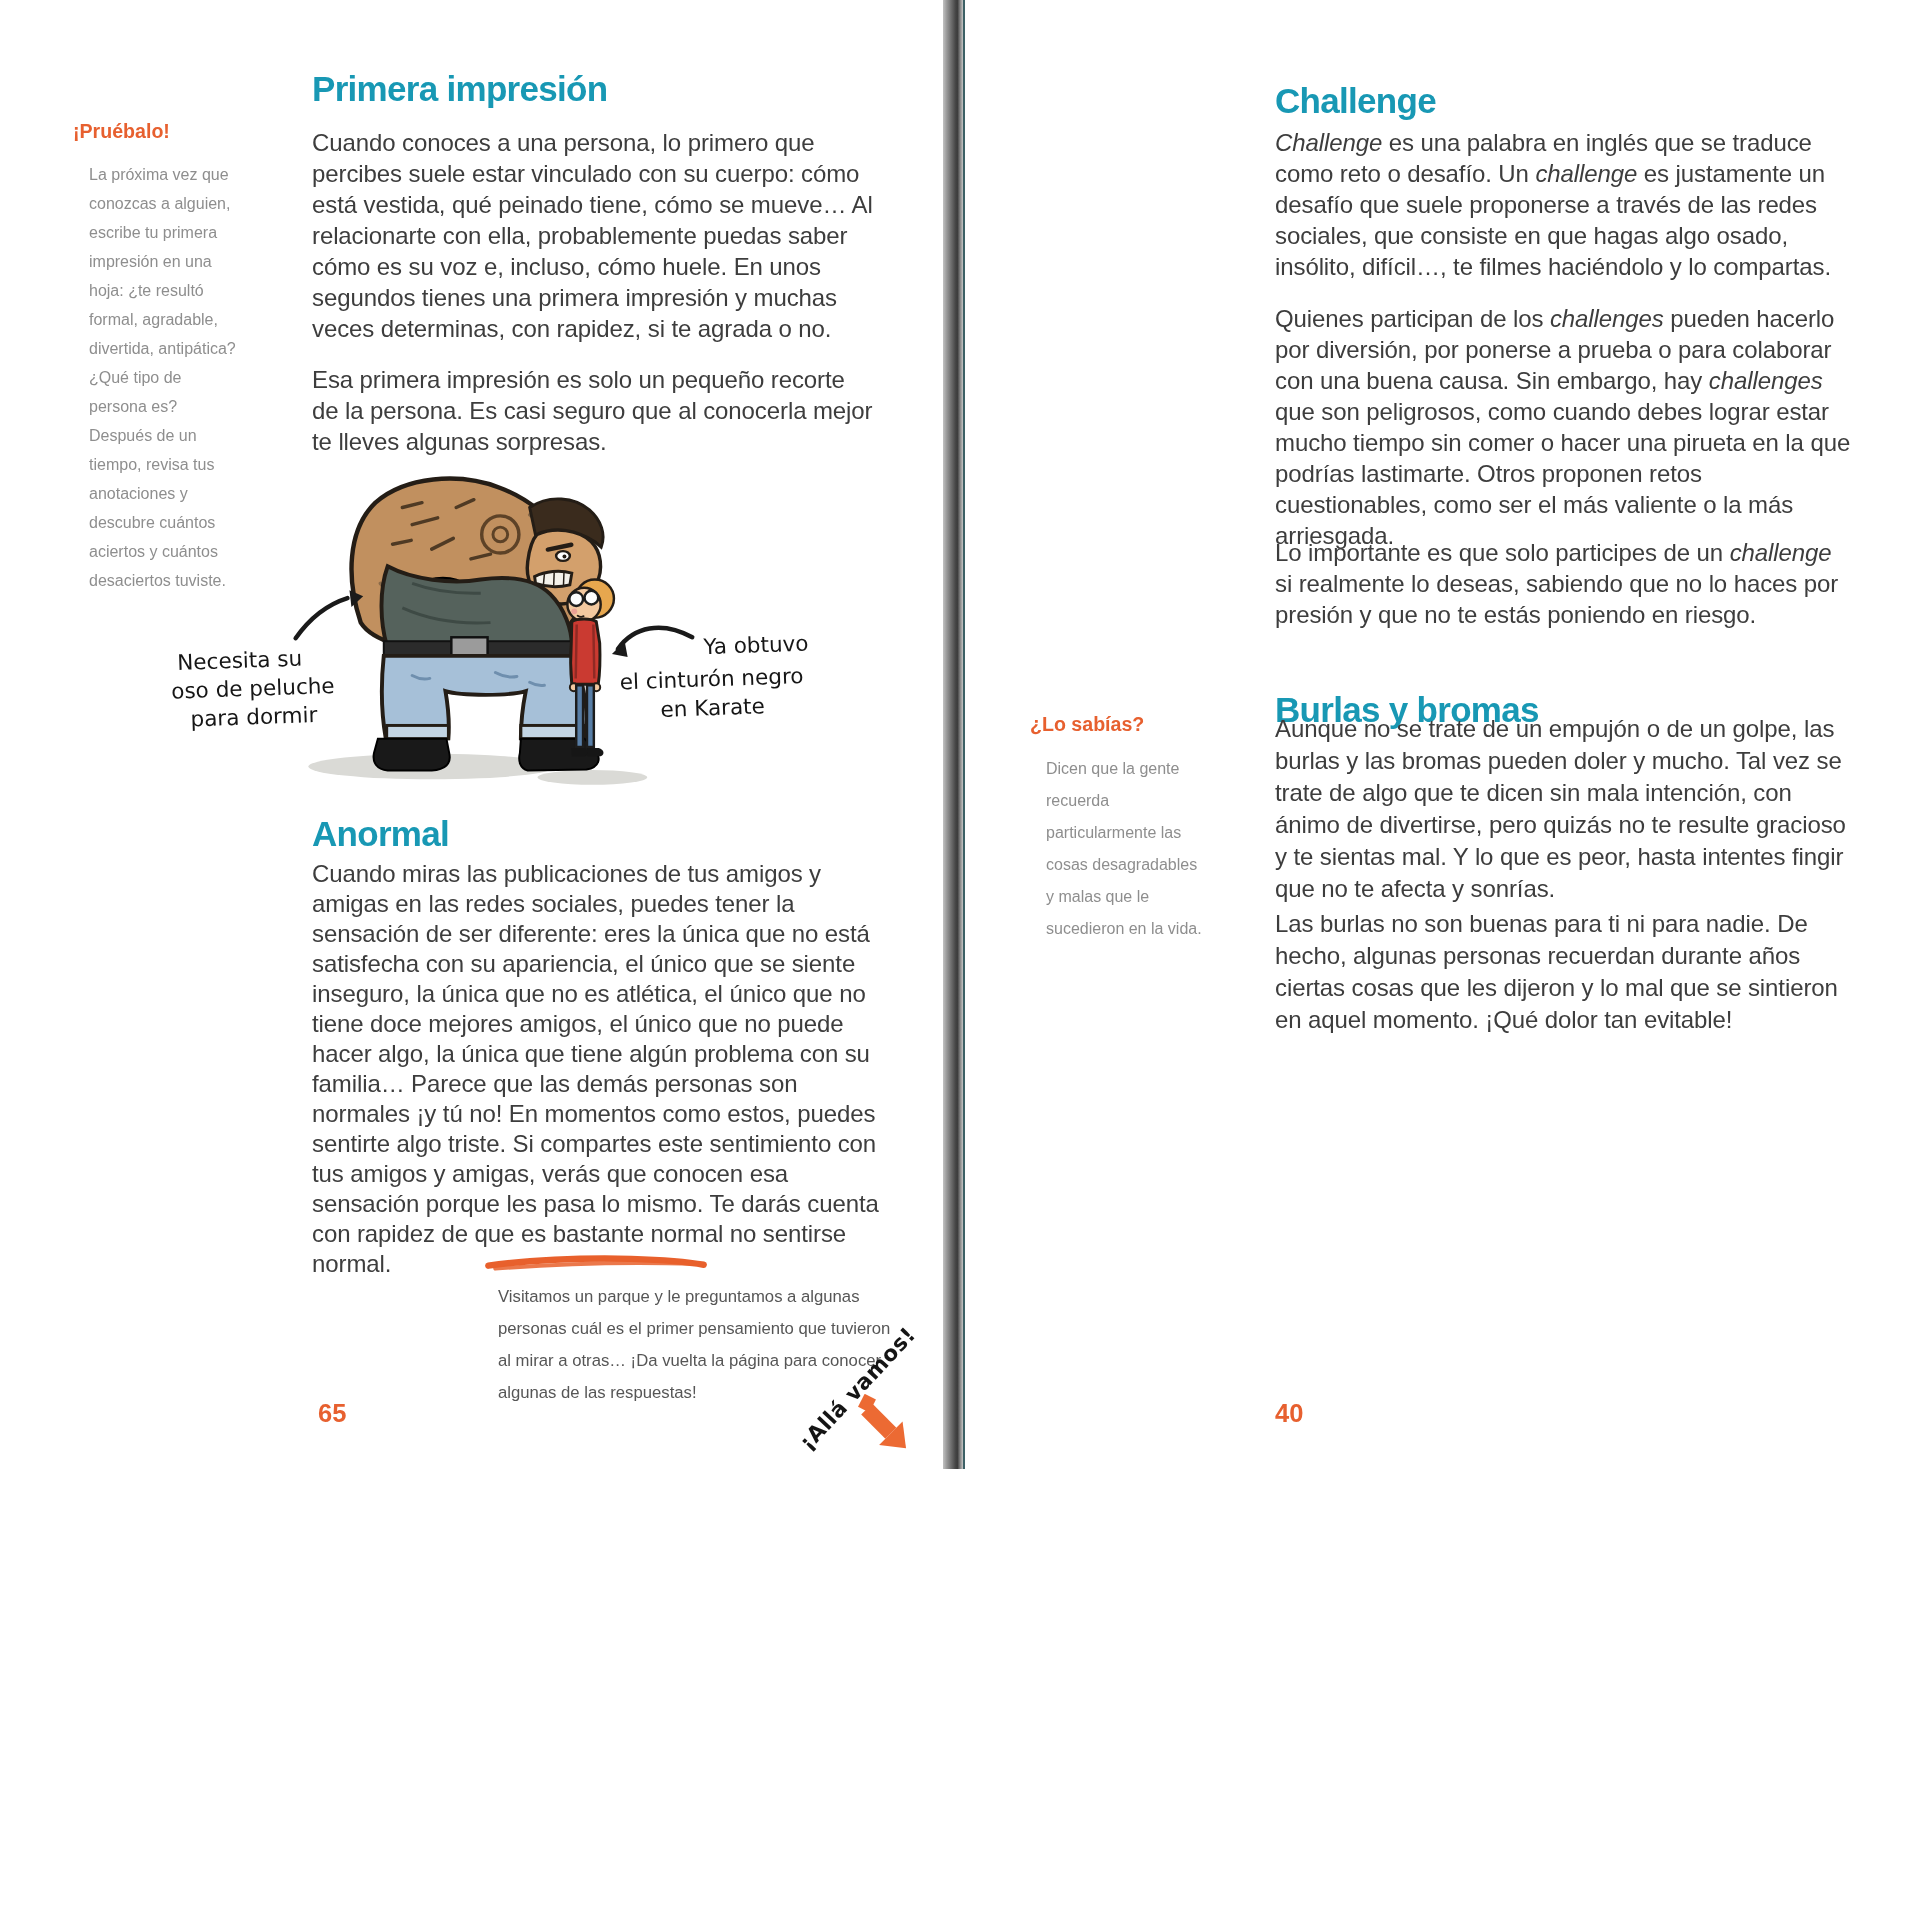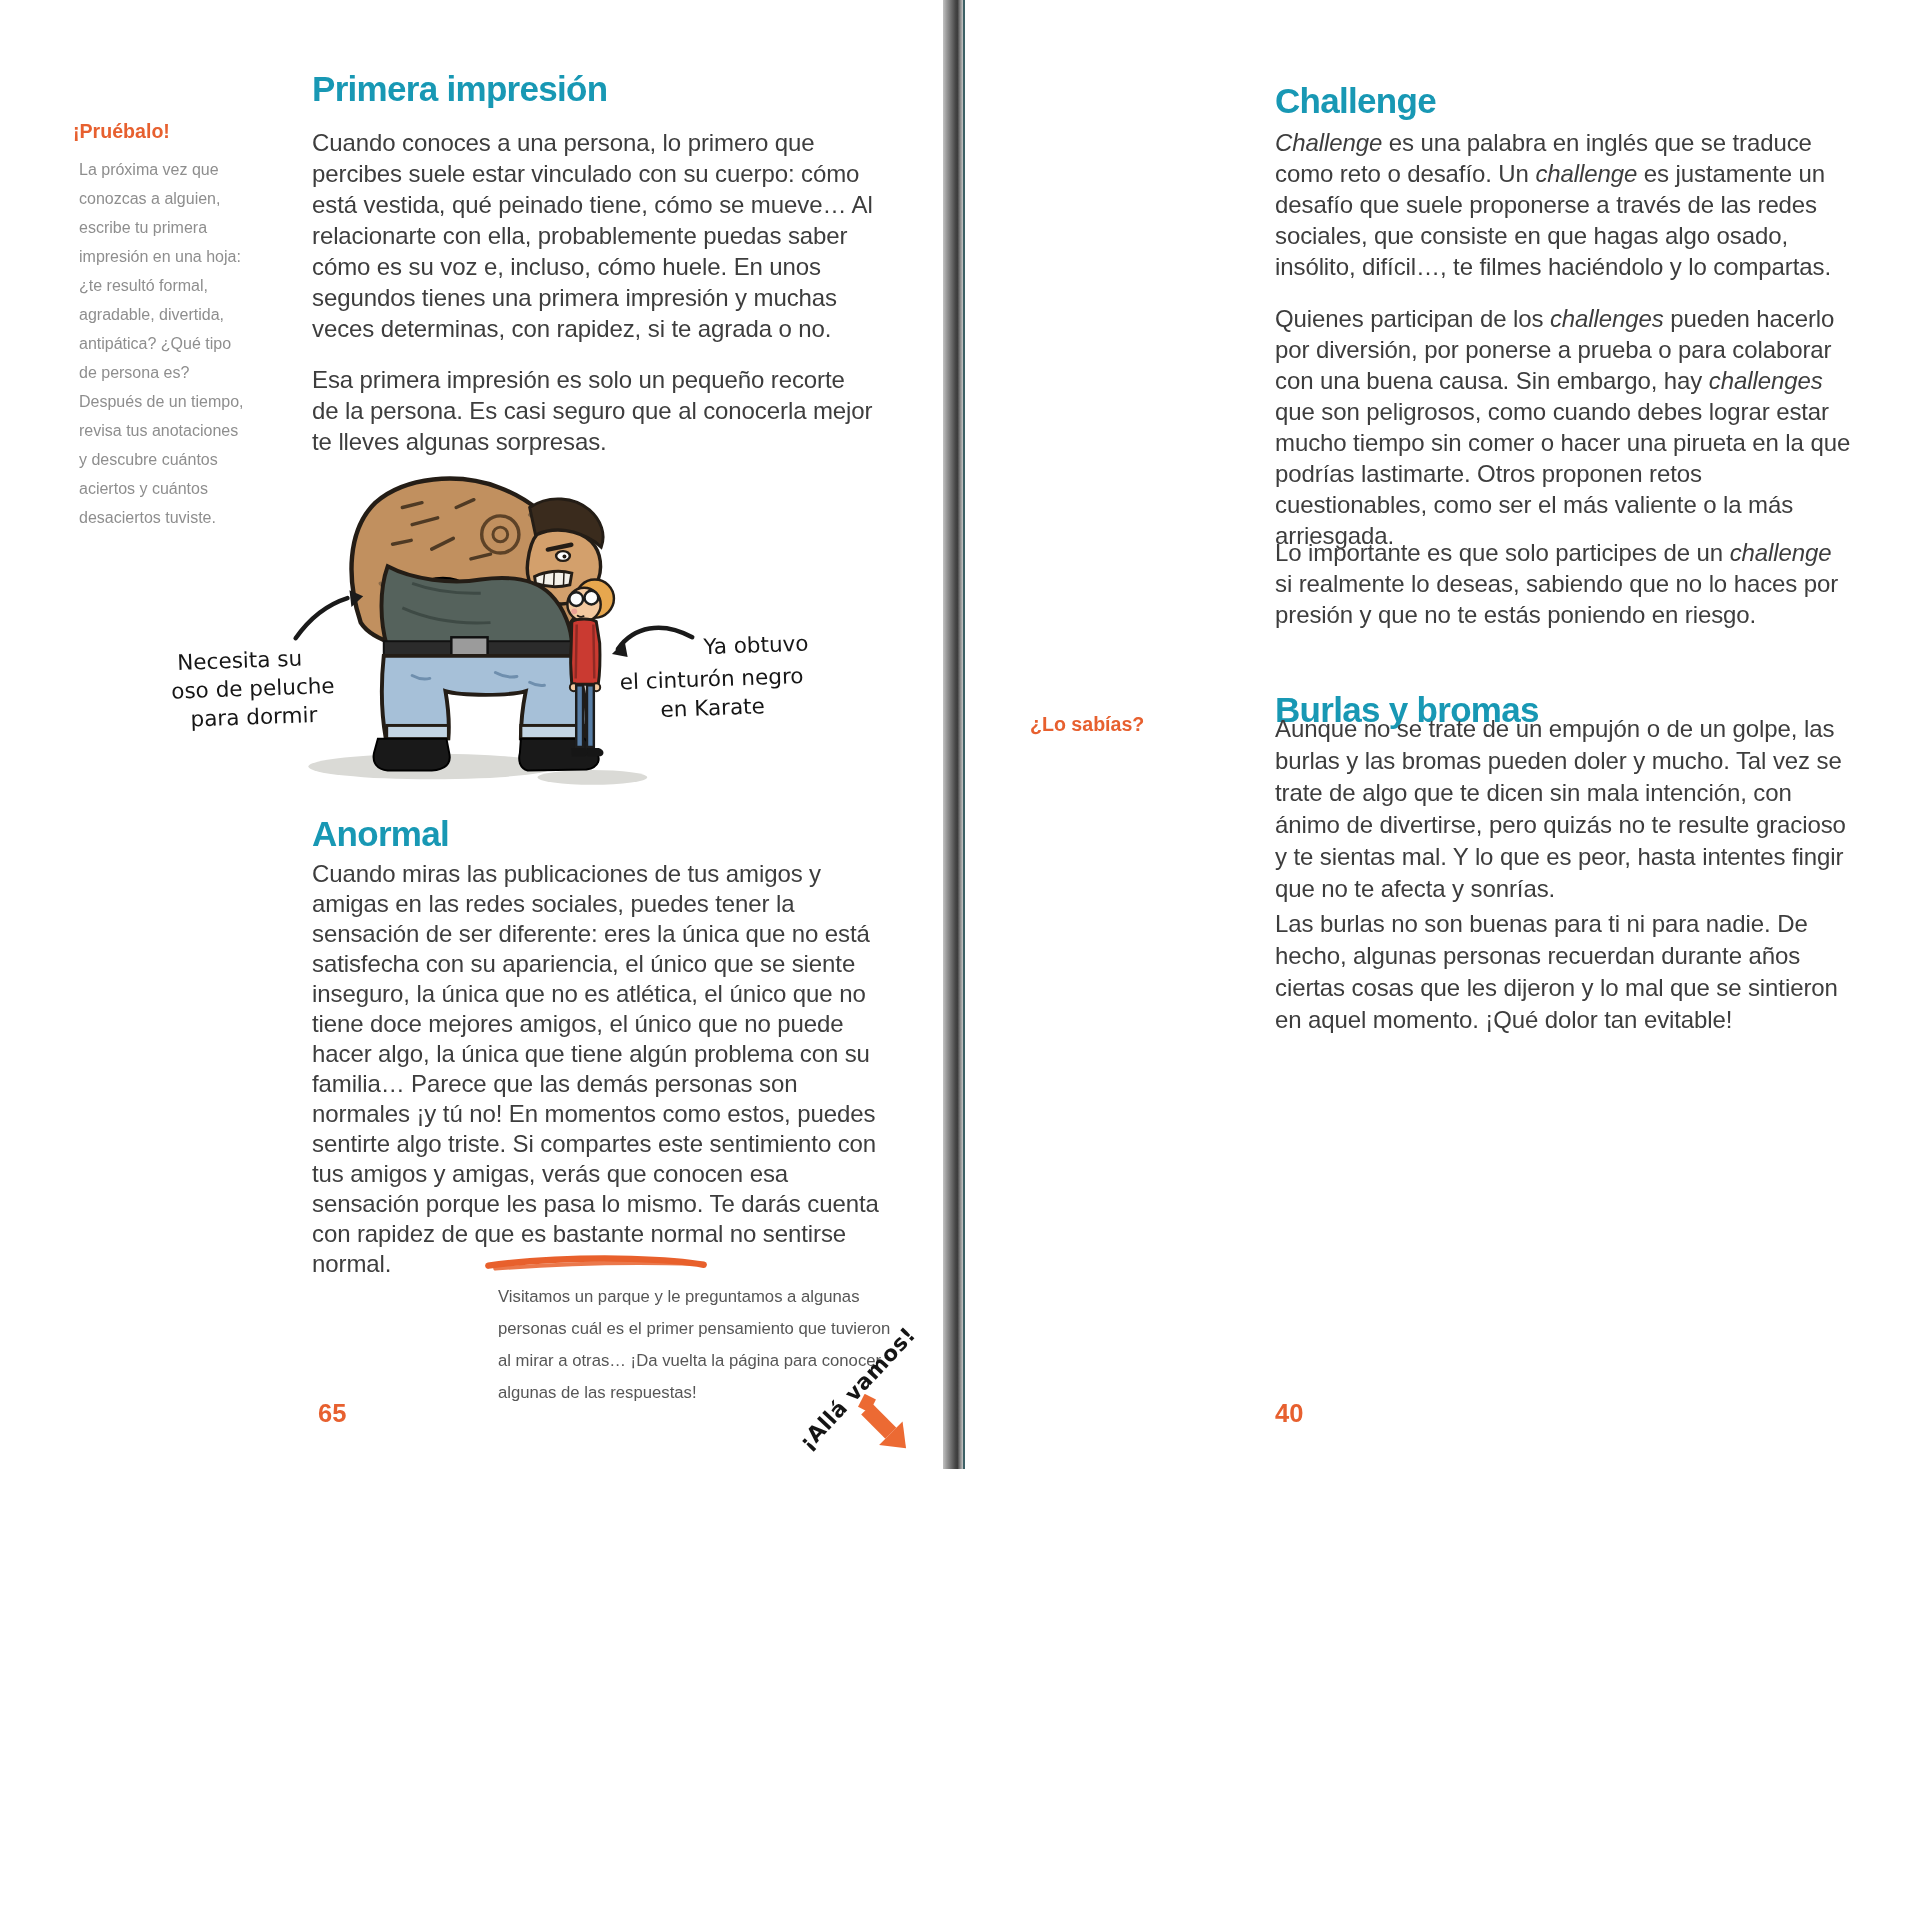--- a/index.html
+++ b/index.html
@@ -4,21 +4,21 @@
 <style>
   html,body{margin:0;padding:0;background:#ffffff;}
   body{width:1926px;height:1922px;position:relative;font-family:"Liberation Sans",sans-serif;}
   .canvas{position:absolute;left:0;top:0;width:1926px;height:1922px;background:#fff;overflow:hidden;}
   .abs{position:absolute;}
   .h{position:absolute;font-weight:bold;color:var(--teal,#1898b4);font-size:35px;line-height:38px;letter-spacing:-0.7px;margin:0;}
   .body{position:absolute;font-size:24px;line-height:31px;color:var(--body,#3d3d3d);letter-spacing:-0.1px;margin:0;}
   .body .it{font-style:italic;}
   aside.sidebox{position:absolute;}
   .side-h{font-size:19.6px;line-height:23.5px;font-weight:bold;color:var(--orange,#e7602f);margin:0 0 11.8px 0;}
-  .side-p{font-size:16px;line-height:29px;color:var(--gray,#8e8e8e);margin:6px;}
+  .side-p{font-size:16px;line-height:29px;color:var(--gray,#8e8e8e);margin:16px;}
   .side-p.wide{line-height:32px;}
   .teaser{position:absolute;font-size:16.7px;line-height:32px;color:#565656;margin:0;}
   .pnum{position:absolute;font-size:25.5px;font-weight:bold;color:var(--orange,#e7602f);}
   .spine{position:absolute;left:943px;top:0;width:19.6px;height:1469px;
          background:linear-gradient(90deg,#c2c2c2 0%,#9a9a9a 18%,#707070 40%,#474747 62%,#3b3b3b 72%,#8f8f8f 88%,#c6c6c6 100%);
          border-right:2px solid #3d6166;}
   .cta{position:absolute;left:780px;top:1380px;width:147px;text-align:center;
        font-family:"DejaVu Sans",sans-serif;font-weight:bold;font-size:21.6px;color:#141414;
        transform:rotate(-47deg);letter-spacing:0.5px;white-space:nowrap;}
   svg text.hand{font-family:"DejaVu Sans",sans-serif;font-size:44px;fill:#161616;}
@@ -158,20 +158,21 @@
     <h2 class="h" style="left:1275px;top:82px;">Challenge</h2>
 
     <p class="body" style="left:1275px;top:127px;width:579px;"><span class="it">Challenge</span><span> es una palabra en inglés que se traduce como reto o desafío. Un </span><span class="it">challenge</span><span> es justamente un desafío que suele proponerse a través de las redes sociales, que consiste en que hagas algo osado, insólito, difícil…, te filmes haciéndolo y lo compartas.</span></p>
 
     <p class="body" style="left:1275px;top:303px;width:579px;"><span>Quienes participan de los </span><span class="it">challenges</span><span> pueden hacerlo por diversión, por ponerse a prueba o para colaborar con una buena causa. Sin embargo, hay </span><span class="it">challenges</span><span> que son peligrosos, como cuando debes lograr estar mucho tiempo sin comer o hacer una pirueta en la que podrías lastimarte. Otros proponen retos cuestionables, como ser el más valiente o la más arriesgada.</span></p>
 
     <p class="body" style="left:1275px;top:537px;width:579px;"><span>Lo importante es que solo participes de un </span><span class="it">challenge</span><span> si realmente lo deseas, sabiendo que no lo haces por presión y que no te estás poniendo en riesgo.</span></p>
 
     <aside class="sidebox" style="left:1030px;top:713px;width:191px;">
       <h3 class="side-h">¿Lo sabías?</h3>
+      <p class="side-p wide">Dicen que la gente recuerda particularmente las cosas desagradables y malas que le sucedieron en la vida.</p>
     </aside>
 
     <h2 class="h" style="left:1275px;top:667px;margin-top:24px;">Burlas y bromas</h2>
 
     <p class="body" style="left:1275px;top:713px;width:584px;line-height:32px;">Aunque no se trate de un empujón o de un golpe, las burlas y las bromas pueden doler y mucho. Tal vez se trate de algo que te dicen sin mala intención, con ánimo de divertirse, pero quizás no te resulte gracioso y te sientas mal. Y lo que es peor, hasta intentes fingir que no te afecta y sonrías.</p>
 
     <p class="body" style="left:1275px;top:908px;width:584px;line-height:32px;">Las burlas no son buenas para ti ni para nadie. De hecho, algunas personas recuerdan durante años ciertas cosas que les dijeron y lo mal que se sintieron en aquel momento. ¡Qué dolor tan evitable!</p>
 
     <div class="pnum" style="left:1275px;top:1399px;">40</div>
   </section>

